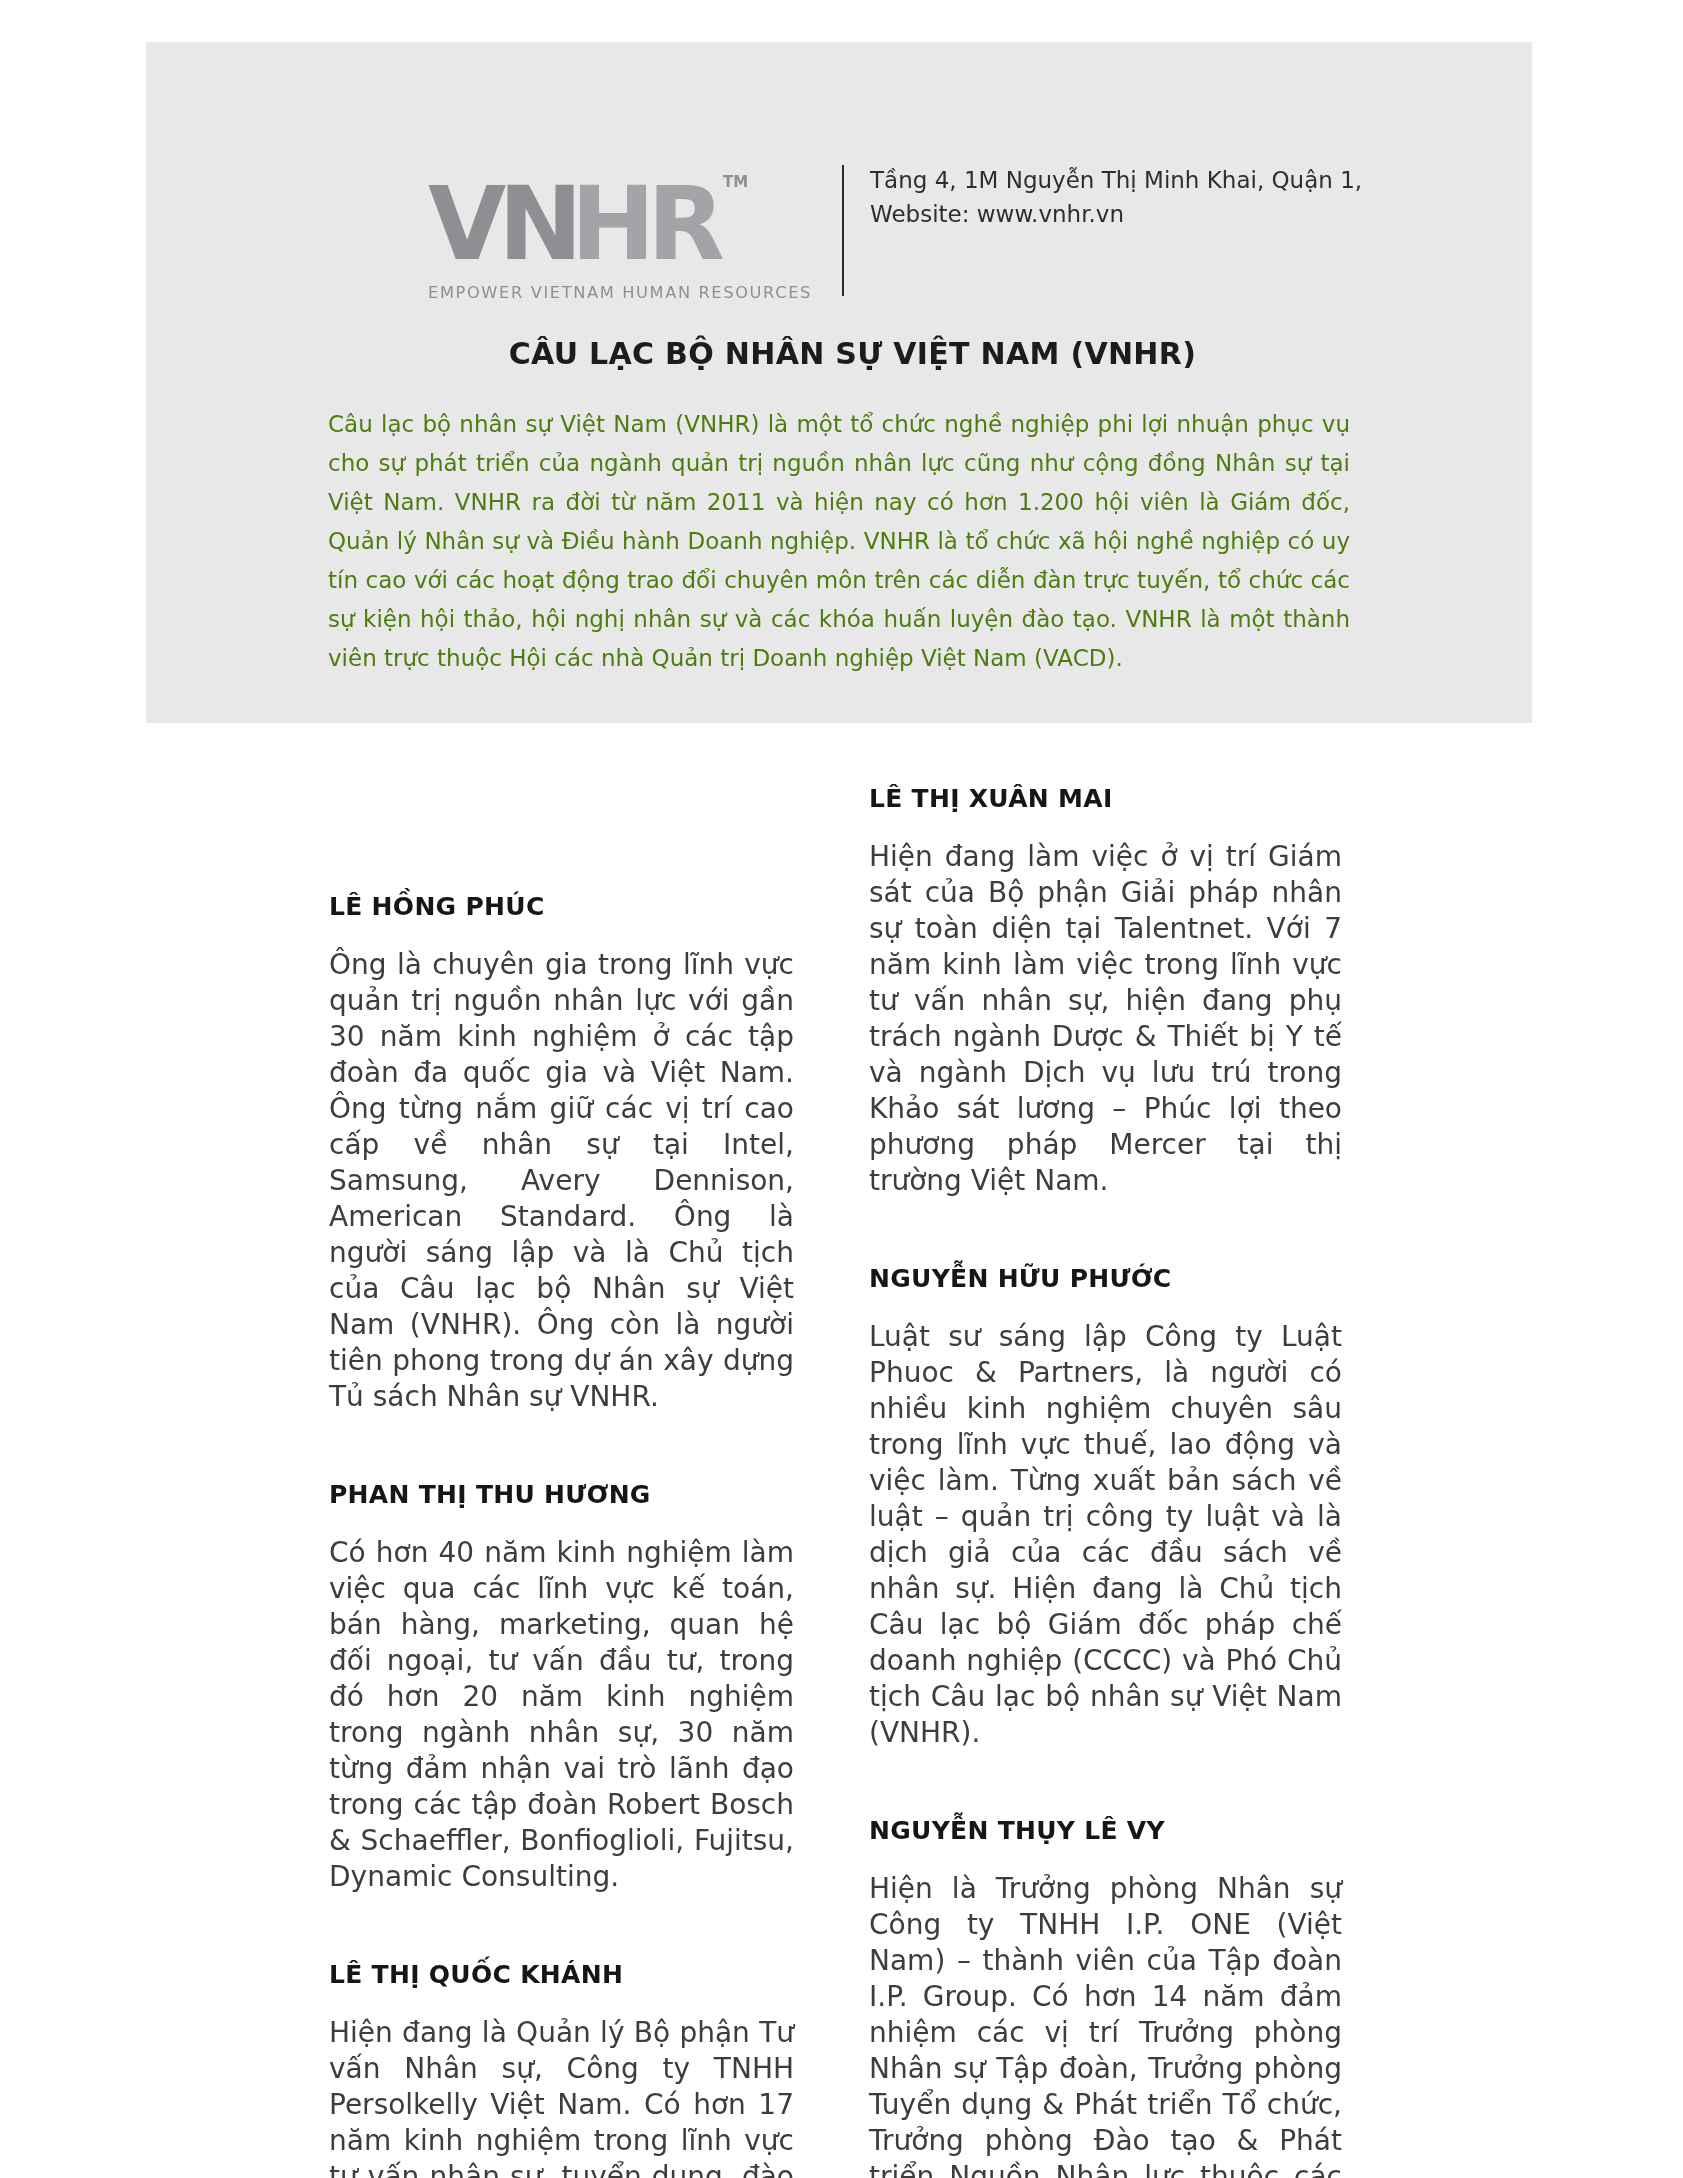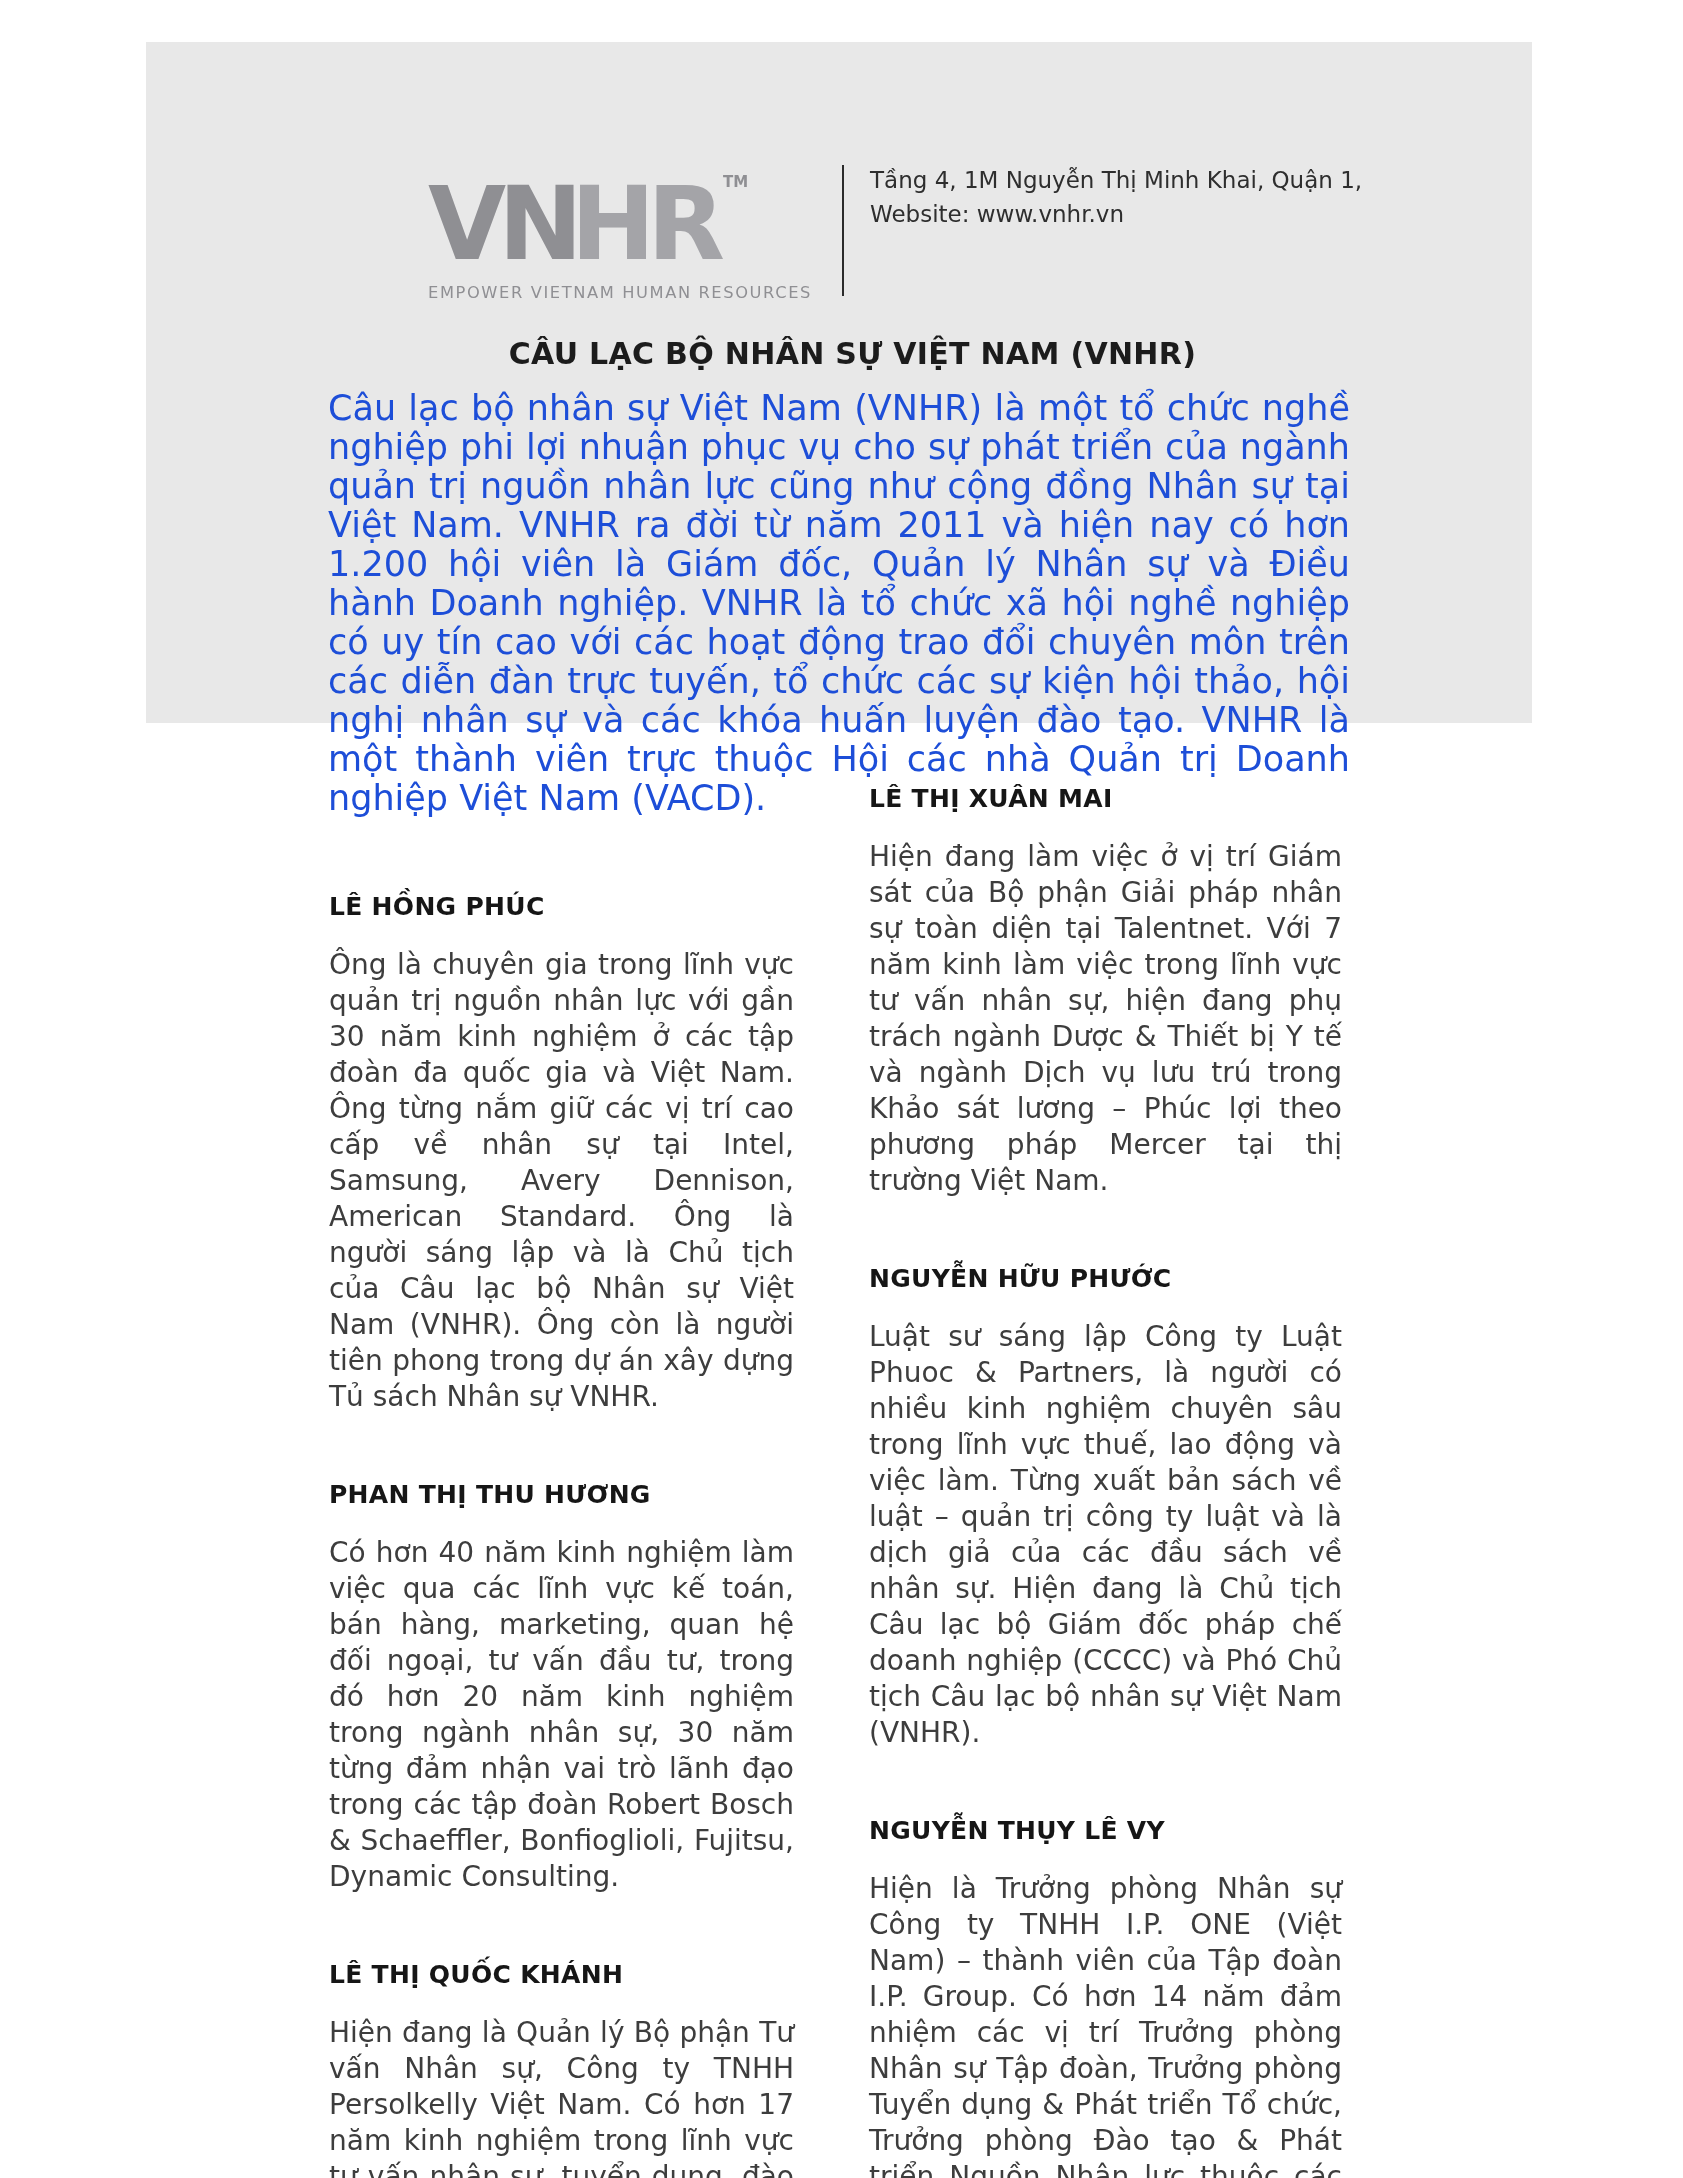--- a/index.html
+++ b/index.html
@@ -70,26 +70,26 @@
   .intro-title{
     margin:34px 0 0 0;
     text-align:center;
     font-size:30px;
     font-weight:700;
     letter-spacing:0.3px;
     color:#1c1c1c;
     padding-left:27px;
   }
   .intro-body{
-    margin:18px auto 0 auto;
+    margin:34px auto 0 auto;
     width:1022px;
-    font-size:35px;
+    font-size:23px;
     line-height:39px;
     text-align:justify;
-    color:#1d4ed8;
+    color:#4d7c0f;
   }
   
   .bios{
     position:absolute;
     left:329px;top:784px;
     width:1013px;
     min-height:1158px;
     display:flex;
     align-items:flex-end;
   }

